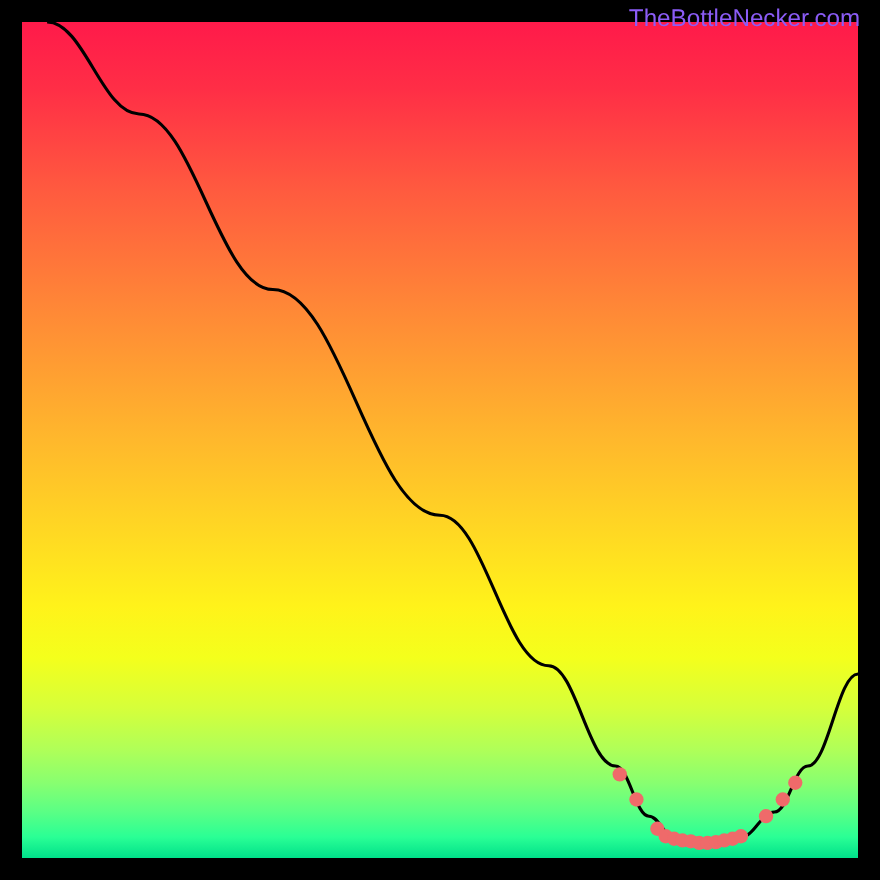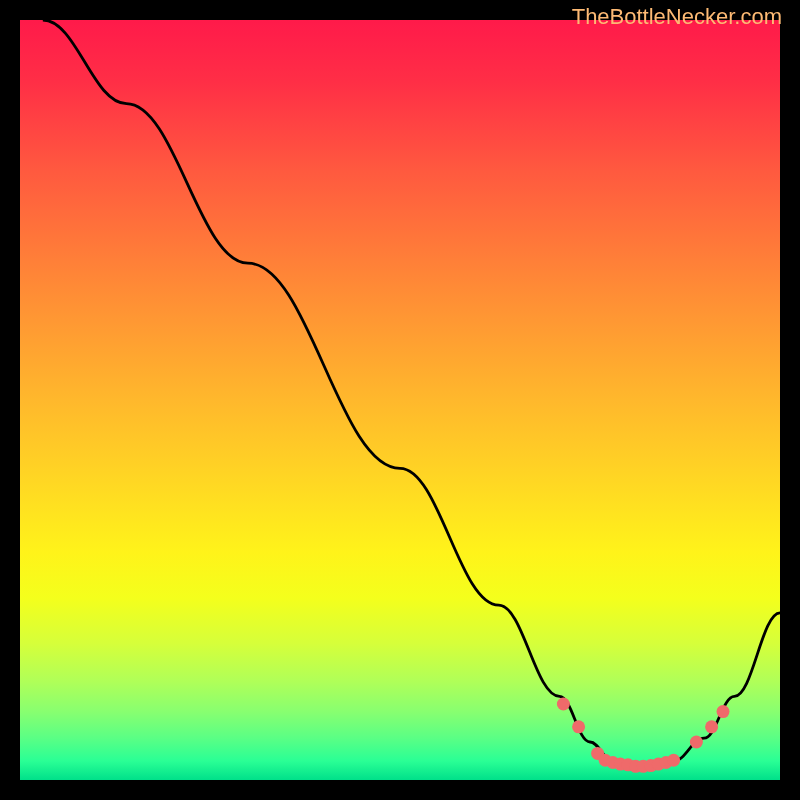--- a/index.html
+++ b/index.html
@@ -8,21 +8,21 @@
     height: 800px;
     background: #000;
     position: relative;
     font-family: Arial, sans-serif;
     overflow: hidden;
   }
   .watermark {
     position: absolute;
     top: 4px;
     right: 18px;
-    color: #fdba74;
+    color: #8b5cf6;
     font-size: 22px;
     font-weight: 500;
     z-index: 10;
   }
   .plot-area {
     position: absolute;
     left: 20px;
     top: 20px;
     width: 760px;
     height: 760px;

